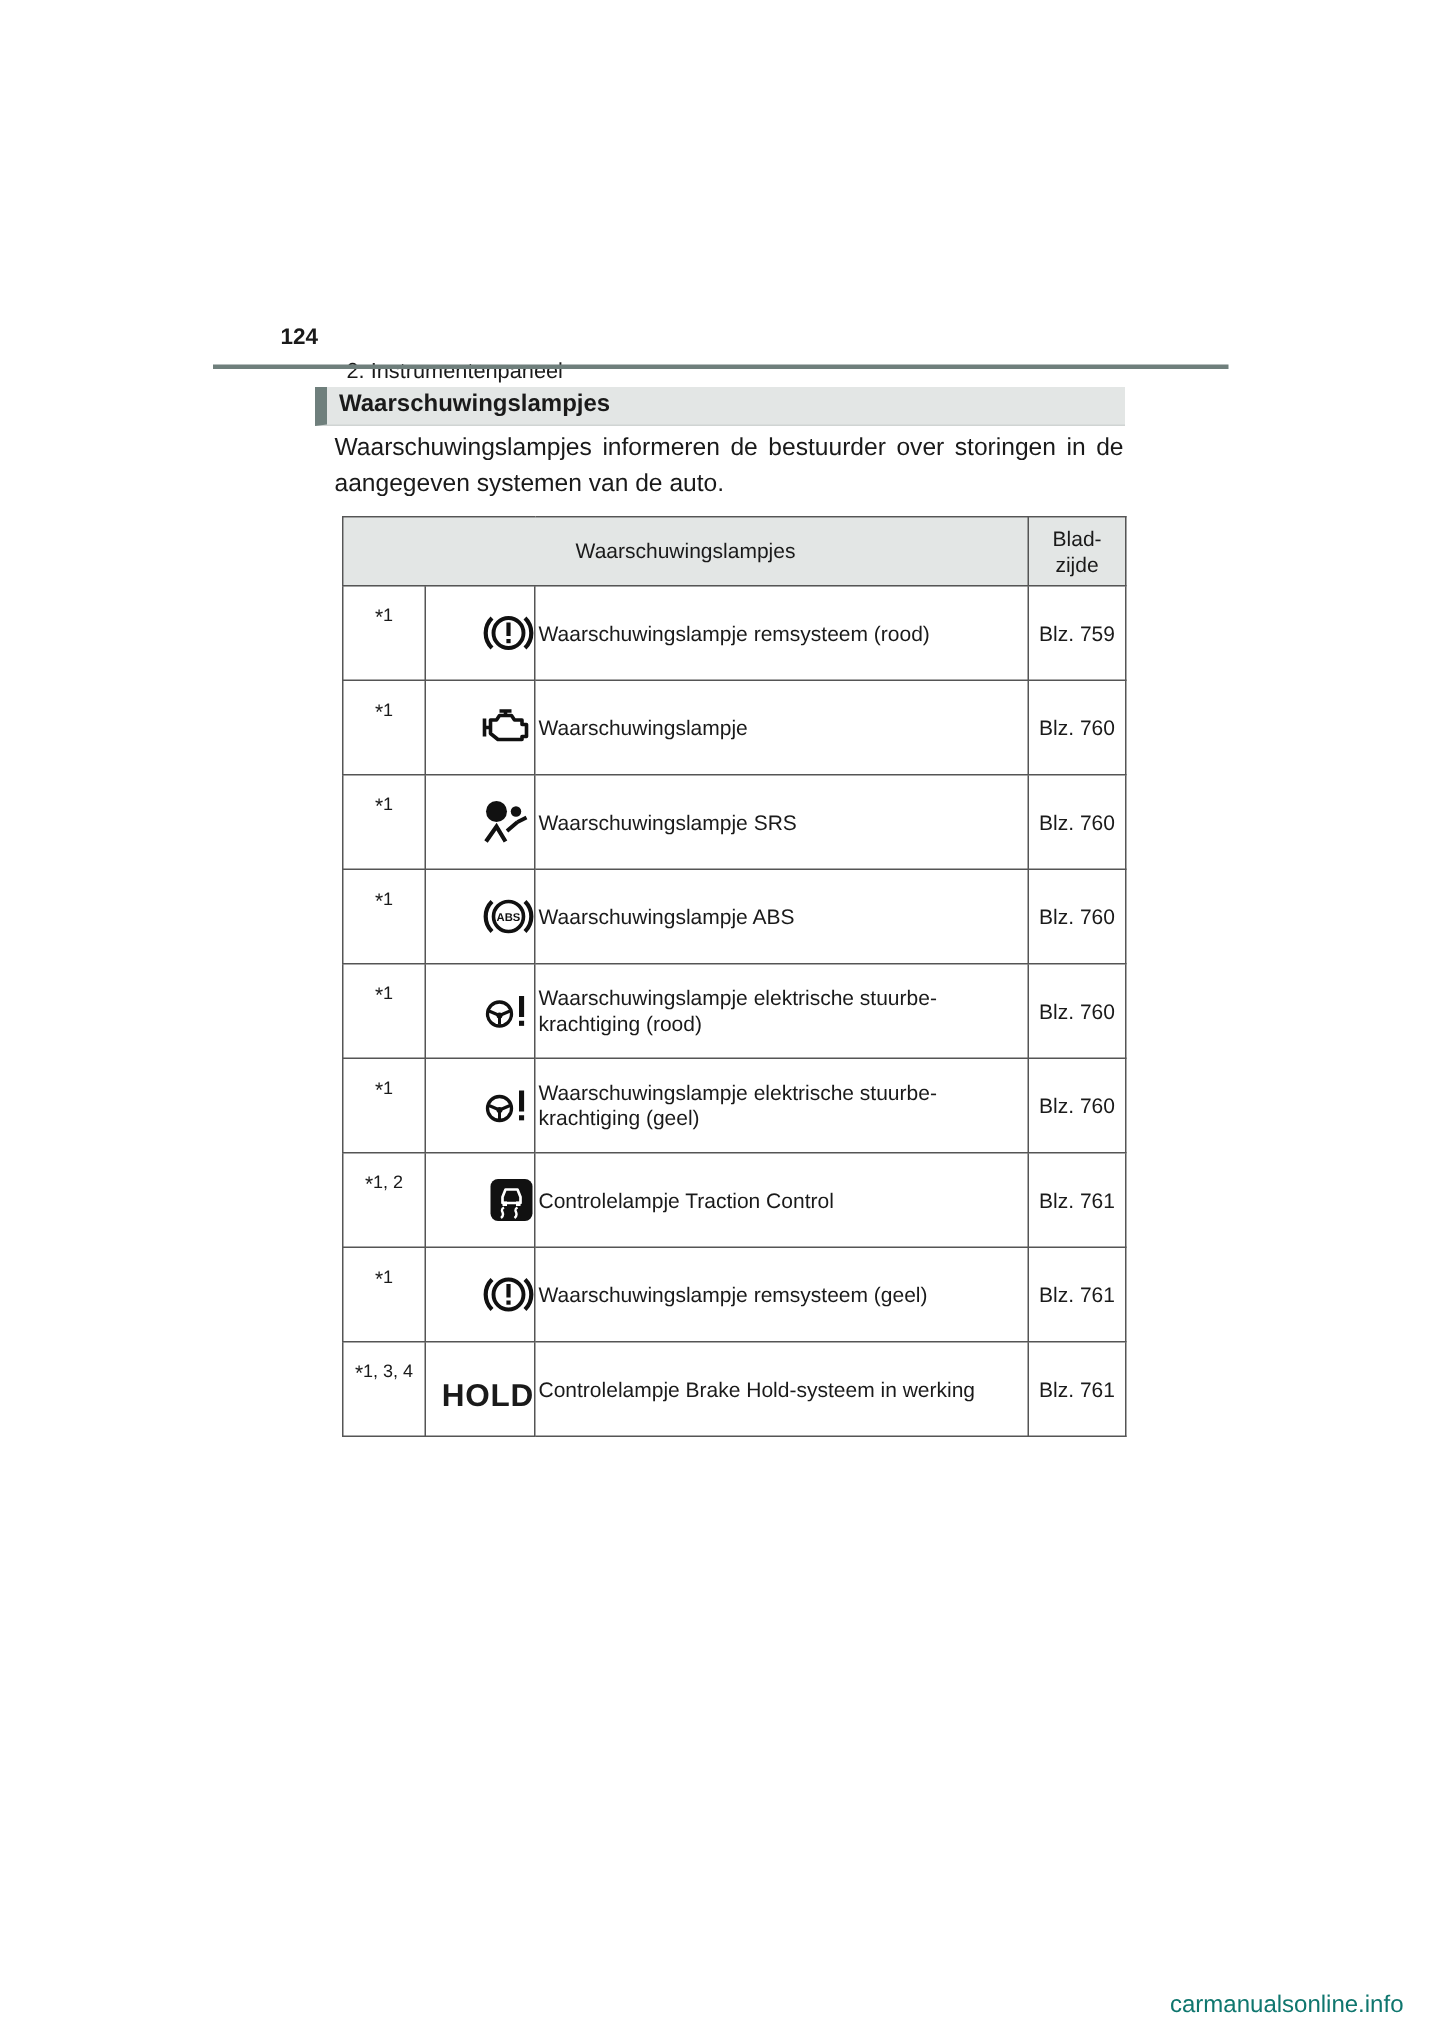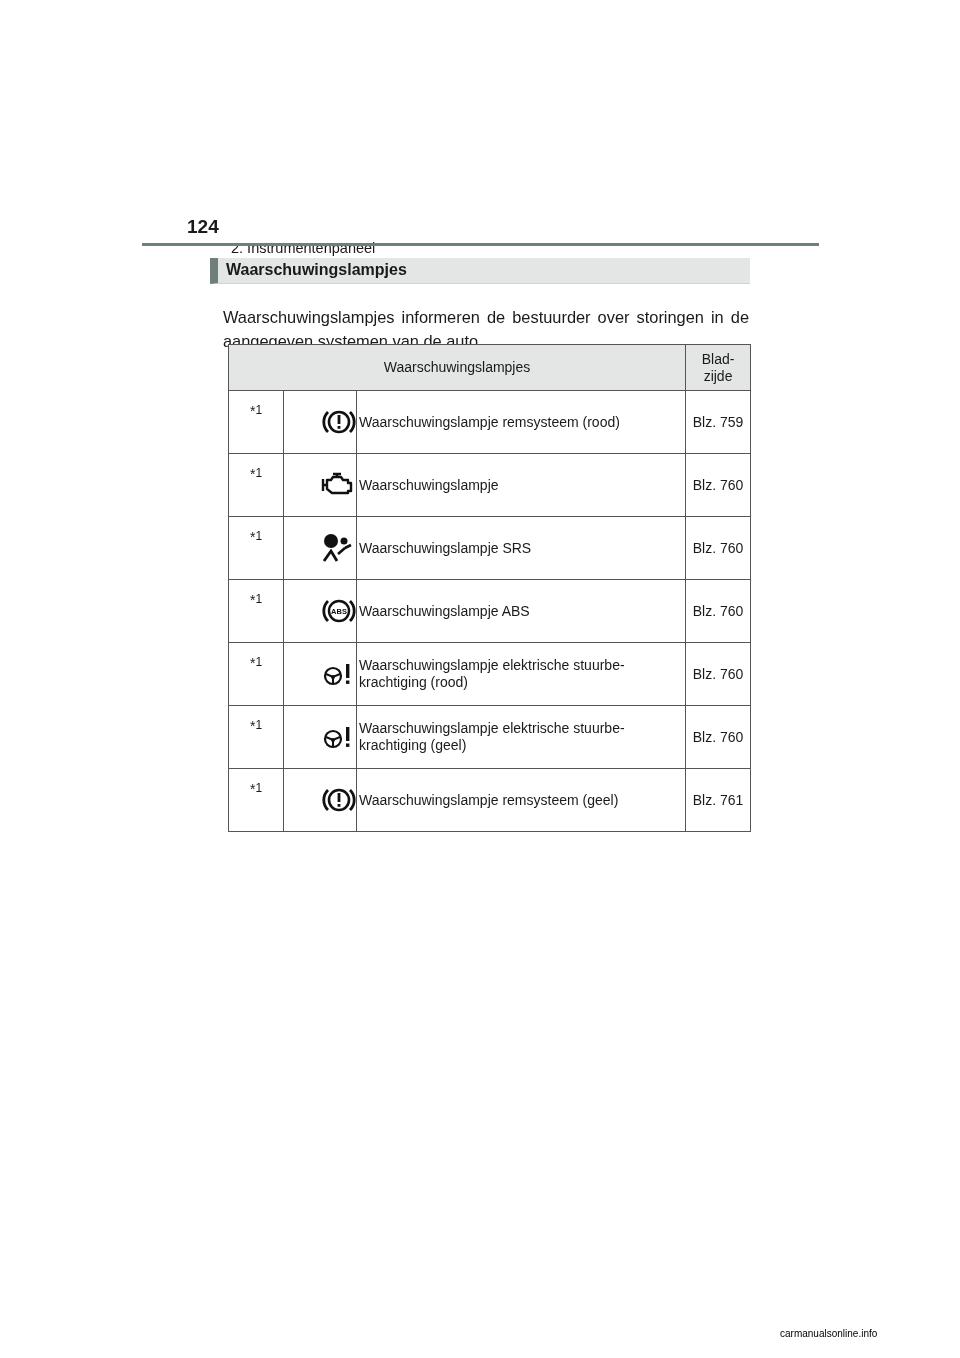--- a/index.html
+++ b/index.html
@@ -1,38 +1,38 @@
 <!DOCTYPE html>
 <html><head>
 <meta charset="utf-8">
 <style>
   html, body { margin: 0; padding: 0; }
   body {
     width: 960px; height: 1358px; background: #ffffff; position: relative;
     font-family: "Liberation Sans", sans-serif; color: #1a1a1a; overflow: hidden;
   }
   .page-num {
-    position: absolute; left: 187px; top: 216px; font-size: 19px; font-weight: bold;
+    position: absolute; left: 187px; top: 216px; font-size: 15px; font-weight: bold;
   }
   .chapter {
     position: absolute; left: 231px; top: 221px; font-size: 14.5px; margin-top: 19px;
   }
   .rule {
     position: absolute; left: 142px; top: 243px; width: 677px; height: 3px; background: #6f7f7c;
   }
   .section-heading {
     position: absolute; left: 210px; top: 258px; width: 540px; height: 26px;
     background: #e3e6e5; border-left: 8px solid #6f7f7c; box-sizing: border-box;
     border-bottom: 1px solid #d0d4d3;
   }
   .section-heading span {
     position: absolute; left: 8px; top: 3px; font-size: 16px; font-weight: bold;
   }
   .intro {
-    position: absolute; left: 223px; top: 305px; width: 526px; font-size: 16.4px;
+    position: absolute; left: 223px; top: 286px; width: 526px; font-size: 16.4px;
     line-height: 24px; text-align: justify; text-align-last: left;
   }
   table.lamps {
     position: absolute; left: 228px; top: 344px; width: 522px;
     border-collapse: collapse; table-layout: fixed;
   }
   table.lamps td, table.lamps th {
     border: 1px solid #555; padding: 0; font-size: 14px; font-weight: normal;
   }
   table.lamps th {
@@ -40,21 +40,21 @@
   }
   table.lamps td { height: 52px; vertical-align: middle; }
   td.note { text-align: center; vertical-align: top !important; padding-top: 10px !important; font-size: 12px !important; }
   td.note .star { font-size: 14px; position: relative; top: 2px; }
   td.icon-cell { text-align: right; }
   td.desc { padding-left: 2px !important; line-height: 17px; }
   td.page { text-align: center; white-space: nowrap; margin-top: 19px; }
   .icon { display: inline-block; vertical-align: middle; }
   .hold-text { font-size: 21px; font-weight: bold; letter-spacing: 0.5px; position: relative; top: 5px; }
   .watermark {
-    position: absolute; left: 780px; top: 1328px; font-size: 10px; color: #000000;
+    position: absolute; left: 780px; top: 1328px; font-size: 16px; color: #0f766e;
   }
 </style>
 </head>
 <body>
 
 <div class="page-num">124</div>
 <div class="chapter">2. Instrumentenpaneel</div>
 <div class="rule"></div>
 
 <div class="section-heading">
@@ -159,33 +159,55 @@
           <circle cx="11" cy="16" r="2" fill="#111"></circle>
           <rect x="24" y="3" width="3.4" height="14" fill="#111"></rect>
           <rect x="24" y="19.5" width="3.4" height="3.4" fill="#111"></rect>
         </svg>
       </td>
       <td class="desc" style="white-space:pre-line">Waarschuwingslampje elektrische stuurbe-
 krachtiging (geel)</td>
       <td class="page">Blz. 760</td>
     </tr>
 
+    <tr>
+      <td class="note"><span class="star">*</span><span>1, 2</span></td>
+      <td class="icon-cell">
+        <svg class="icon" width="30" height="30" viewBox="0 0 30 30">
+          <rect x="1" y="1" width="28" height="28" rx="5" fill="#111"></rect>
+          <path d="M9 13 L11 8 H19 L21 13 V17 H9 Z" fill="none" stroke="#fff" stroke-width="1.8" stroke-linejoin="round"></path>
+          <rect x="9" y="16" width="3" height="3" fill="#fff"></rect>
+          <rect x="18" y="16" width="3" height="3" fill="#fff"></rect>
+          <path d="M8 27 C12 24 6 22 10 20 M17 27 C21 24 15 22 19 20" fill="none" stroke="#fff" stroke-width="1.6"></path>
+        </svg>
+      </td>
+      <td class="desc">Controlelampje Traction Control</td>
+      <td class="page">Blz. 761</td>
+    </tr>
 
     <tr>
       <td class="note"><span class="star">*</span><span>1</span></td>
       <td class="icon-cell">
         <svg class="icon" width="34" height="34" viewBox="0 0 34 34">
           <circle cx="17" cy="17" r="10" fill="none" stroke="#111" stroke-width="2.6"></circle>
           <path d="M6 7 A14 14 0 0 0 6 27" fill="none" stroke="#111" stroke-width="2.8"></path>
           <path d="M28 7 A14 14 0 0 1 28 27" fill="none" stroke="#111" stroke-width="2.8"></path>
           <rect x="15.6" y="10" width="2.8" height="9" fill="#111"></rect>
           <rect x="15.6" y="21" width="2.8" height="2.8" fill="#111"></rect>
         </svg>
       </td>
       <td class="desc">Waarschuwingslampje remsysteem (geel)</td>
       <td class="page">Blz. 761</td>
     </tr>
 
+    <tr>
+      <td class="note"><span class="star">*</span><span>1, 3, 4</span></td>
+      <td class="icon-cell">
+        <span class="icon hold-text">HOLD</span>
+      </td>
+      <td class="desc">Controlelampje Brake Hold-systeem in werking</td>
+      <td class="page">Blz. 761</td>
+    </tr>
 
   </tbody>
 </table>
 
 <div class="watermark">carmanualsonline.info</div>
 
 </body></html>

